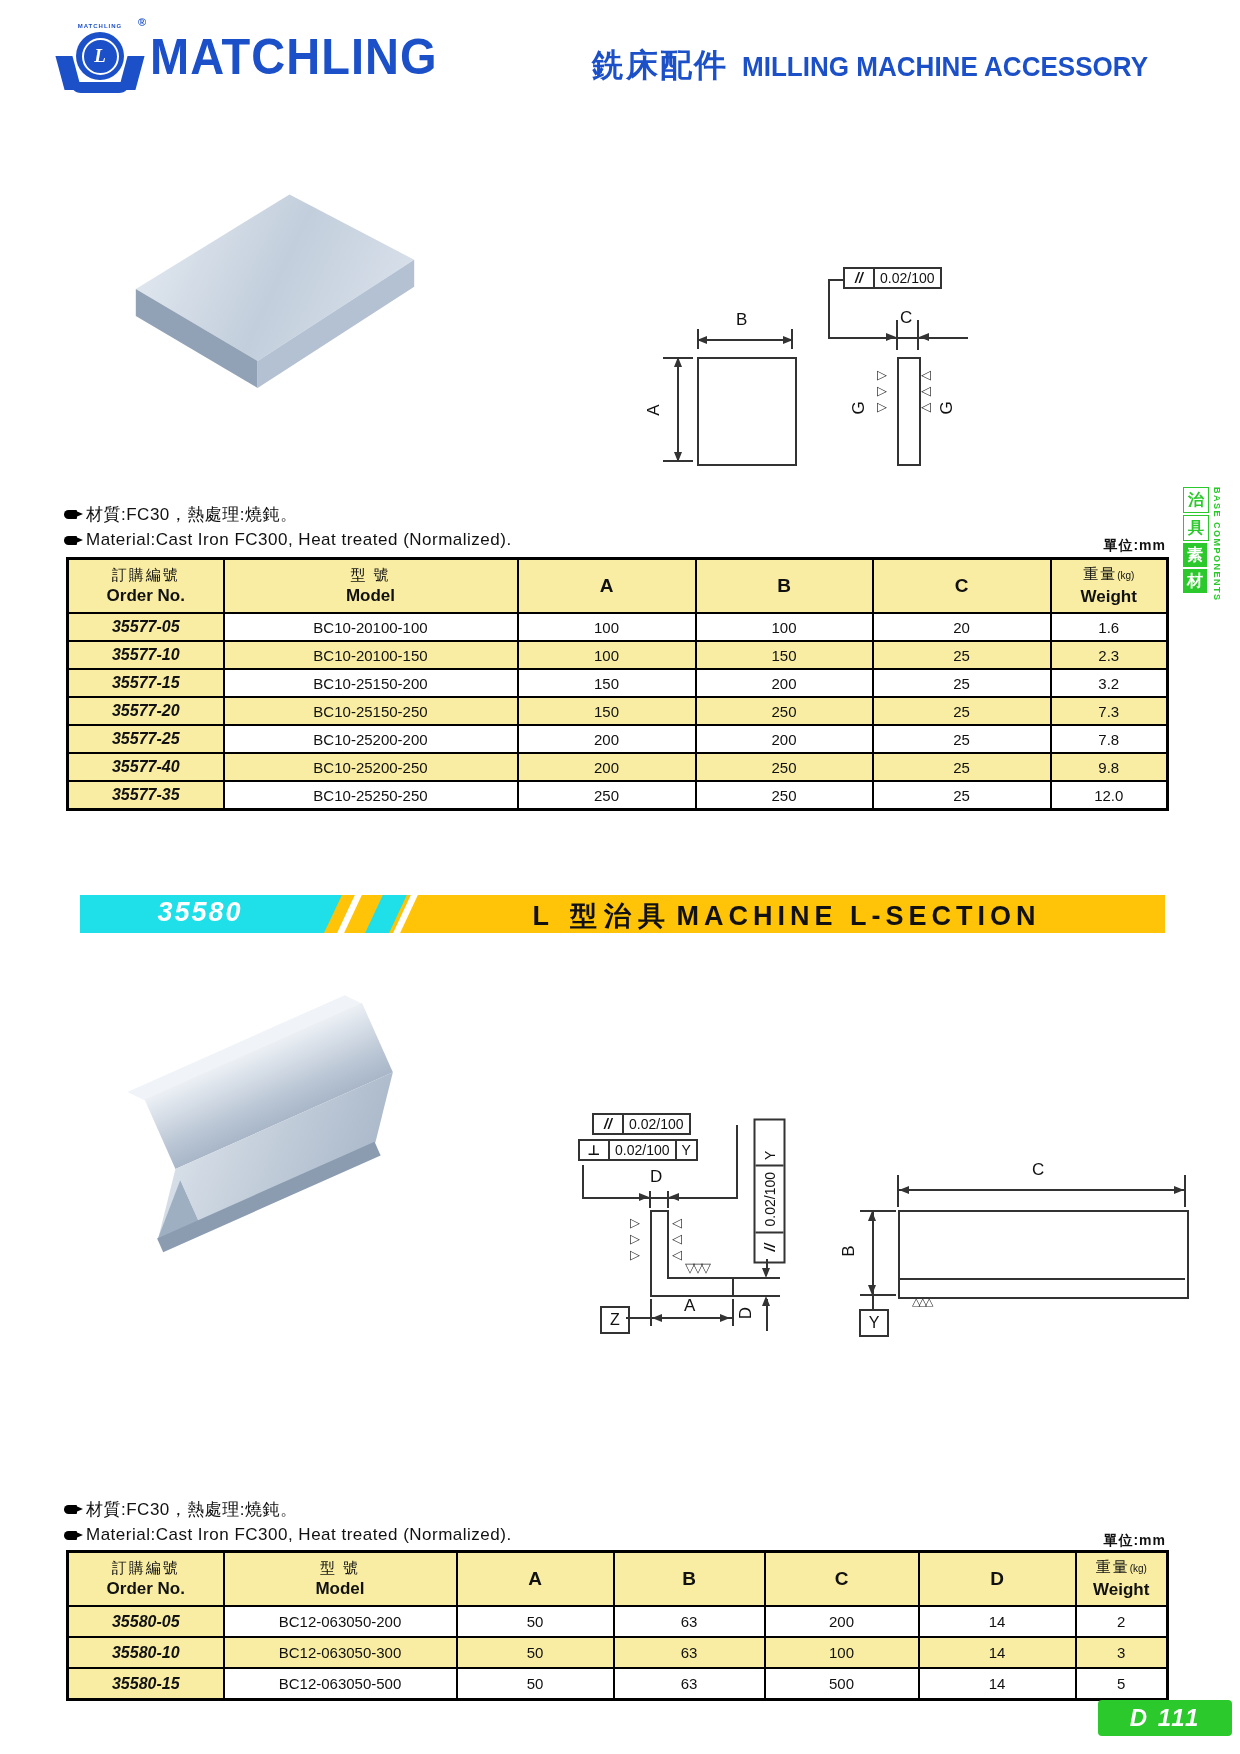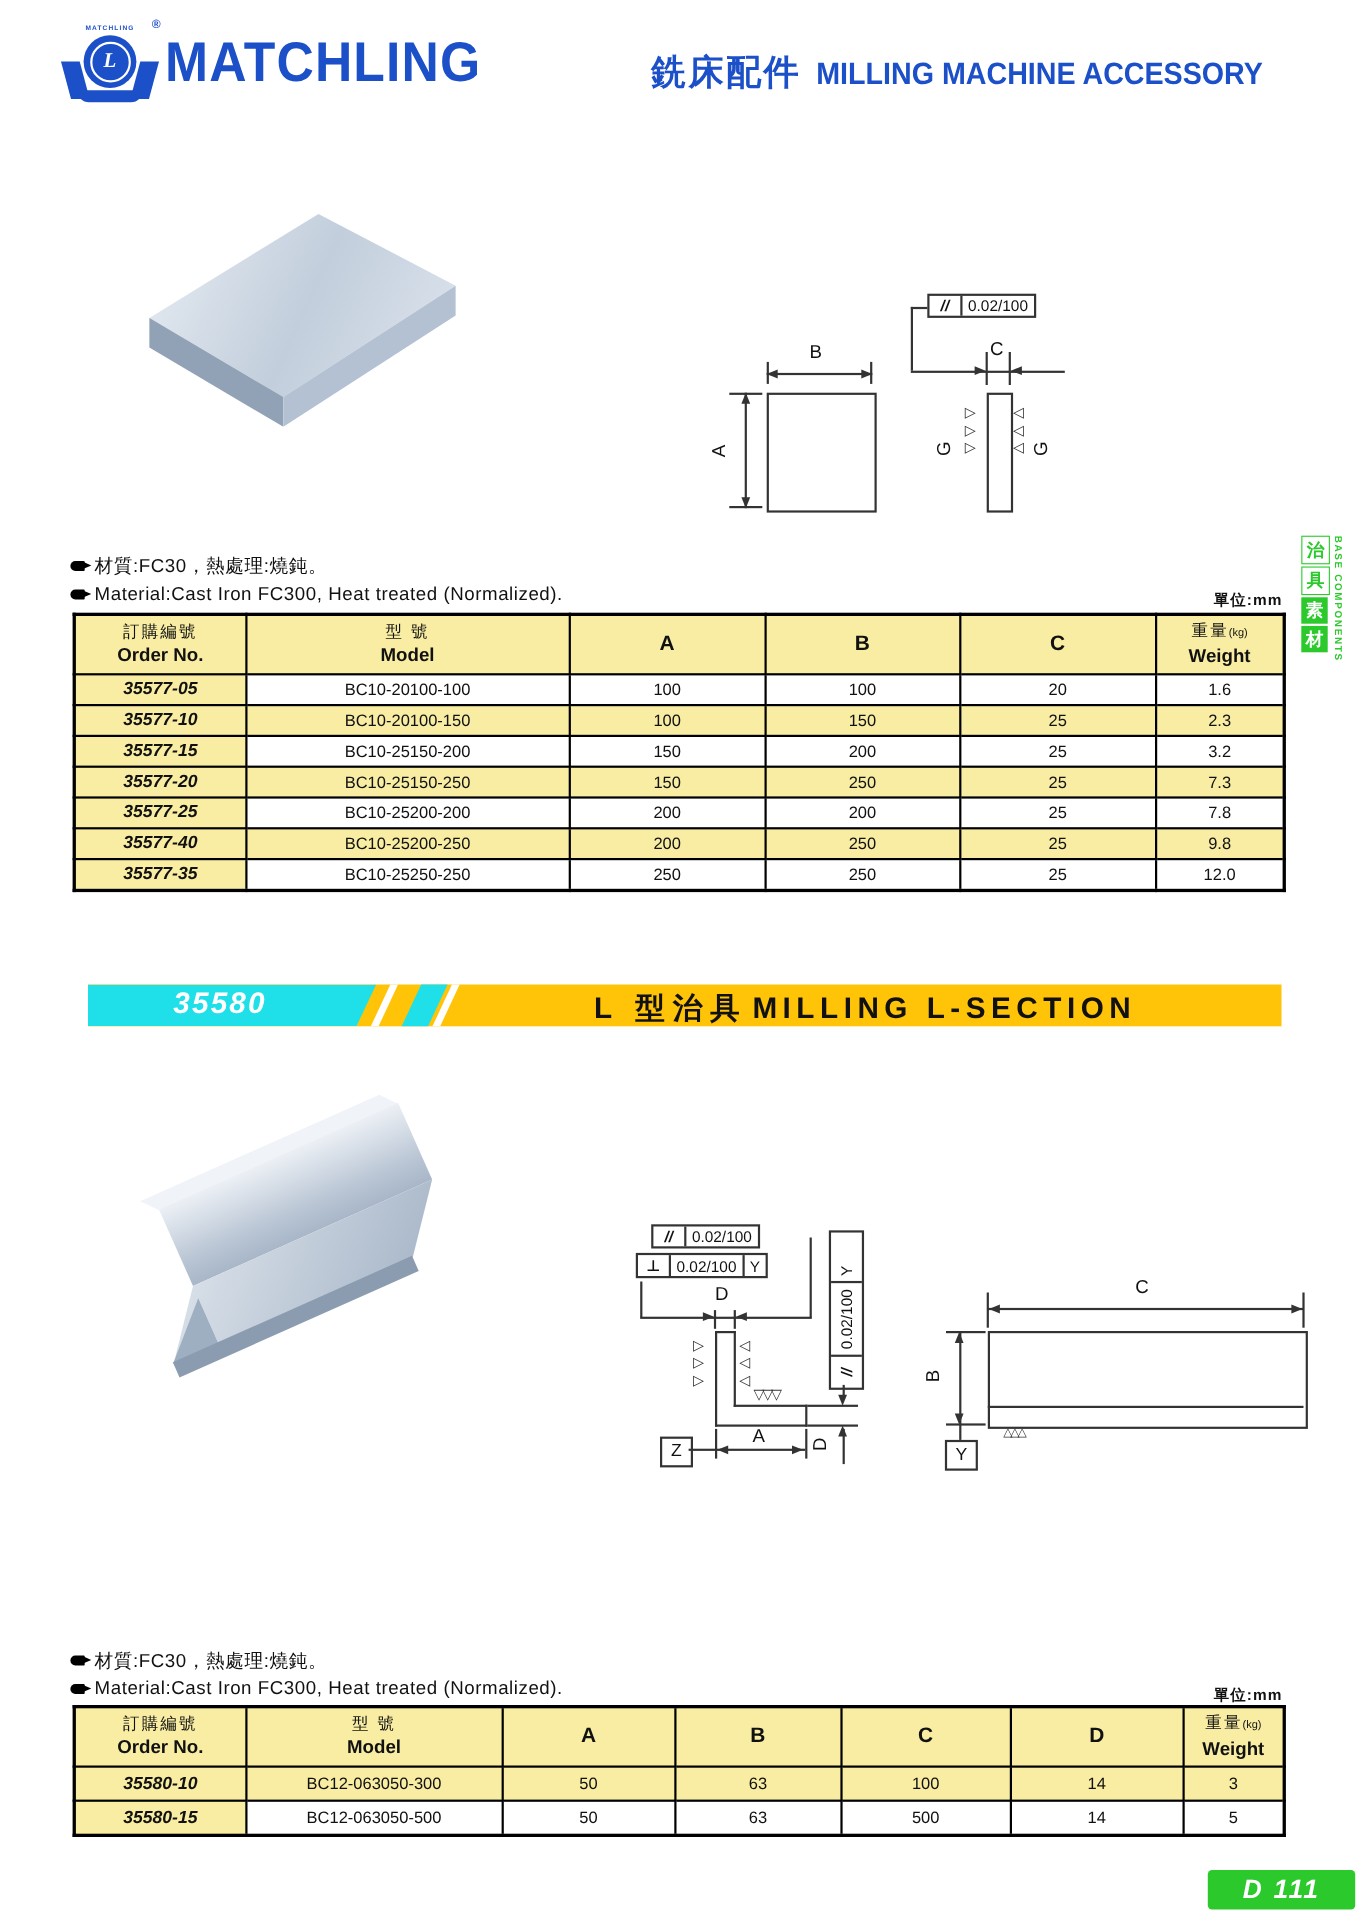--- a/index.html
+++ b/index.html
@@ -285,21 +285,21 @@
   </table>
 
   <div class="secbar" style="top:895px">
     <div class="sec-code-block"></div>
     <div class="stripe st-w1"></div>
     <div class="stripe st-c"></div>
     <div class="stripe st-w2"></div>
     <span class="sec-code">35580</span>
     <div class="sec-title">
       <span class="t-cn">L 型治具</span>
-      <span class="t-en">MILLING L-SECTION</span>
+      <span class="t-en">MACHINE L-SECTION</span>
     </div>
   </div>
 
   <div class="photo" style="left:155px;top:1000px;width:300px;height:330px">
     <div class="lgroup">
       <div class="lg-part l-webtop"></div>
       <div class="lg-part l-webface"></div>
       <div class="lg-part l-flangetop"></div>
       <div class="lg-part l-endcap"></div>
       <div class="lg-part l-flangeedge"></div>
@@ -431,20 +431,29 @@
         <th><span class="hletter">B</span></th>
         <th><span class="hletter">C</span></th>
         <th><span class="hletter">D</span></th>
         <th>
             <span class="hcn"><span>重量</span><small>(kg)</small></span>
             <span class="hen">Weight</span>
           </th>
       </tr>
     </thead>
     <tbody>
+        <tr>
+          <td class="order">35580-05</td>
+          <td>BC12-063050-200</td>
+          <td>50</td>
+          <td>63</td>
+          <td>200</td>
+          <td>14</td>
+          <td>2</td>
+        </tr>
         <tr class="alt">
           <td class="order">35580-10</td>
           <td>BC12-063050-300</td>
           <td>50</td>
           <td>63</td>
           <td>100</td>
           <td>14</td>
           <td>3</td>
         </tr>
         <tr>

